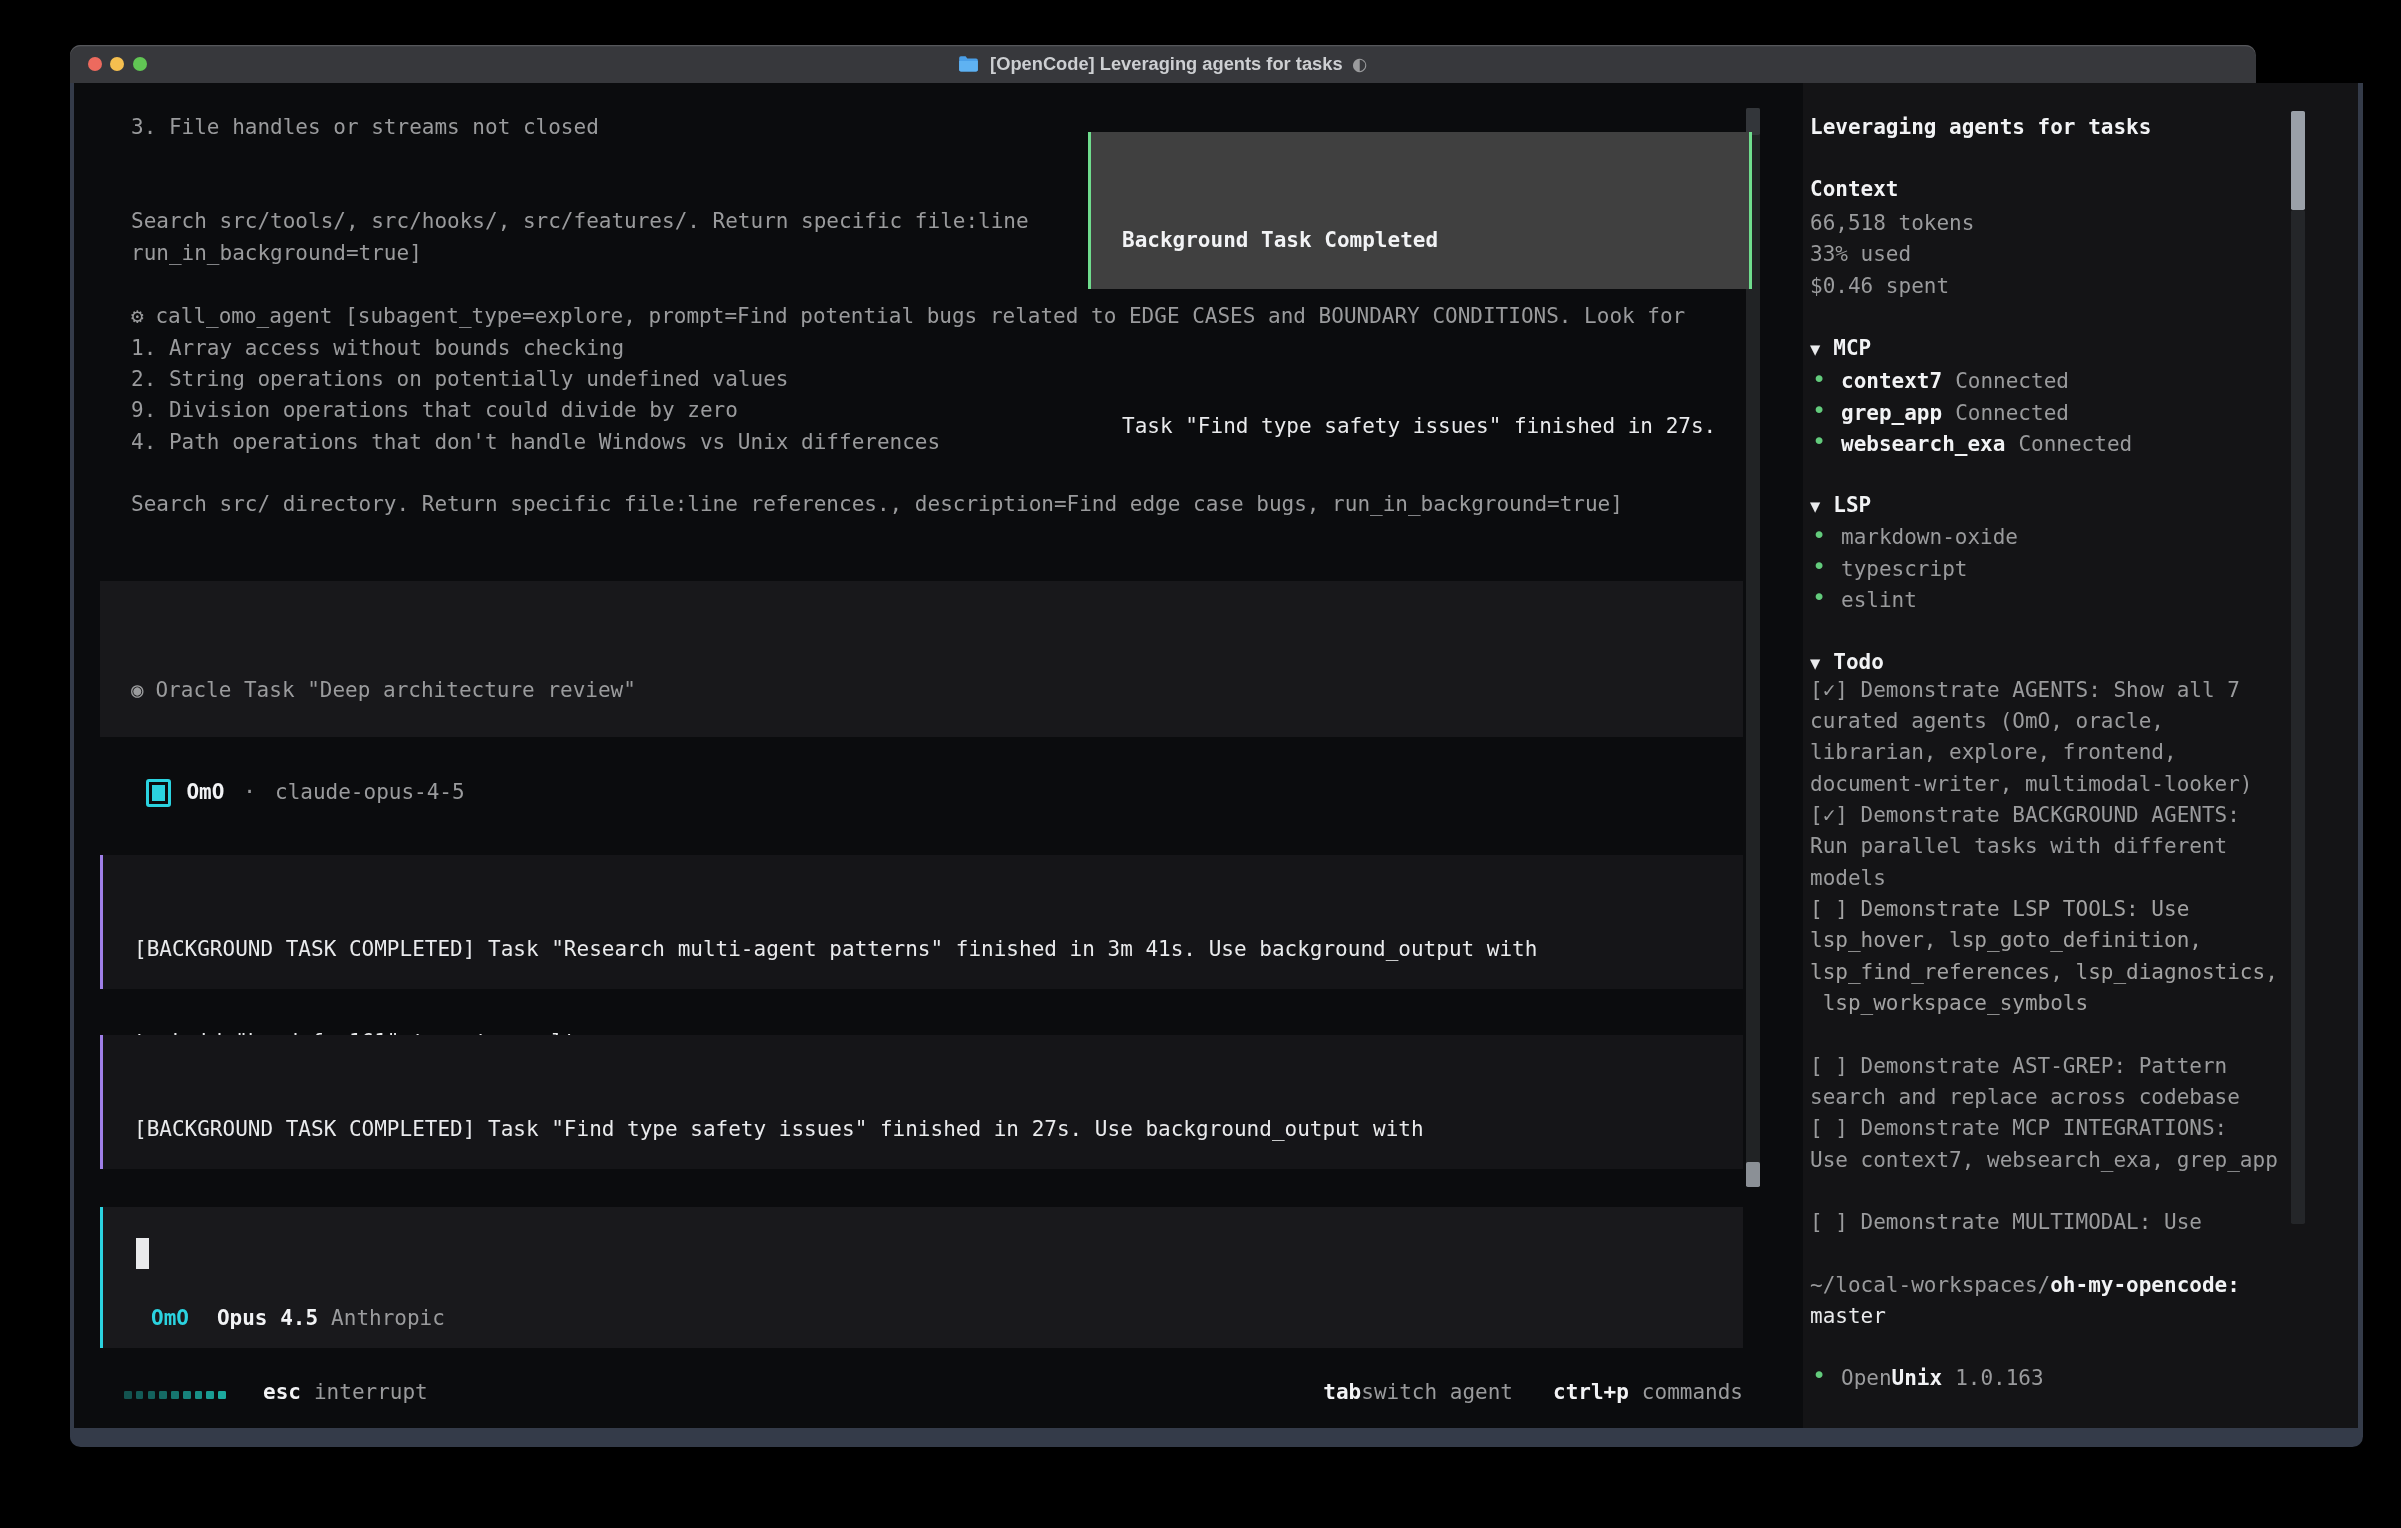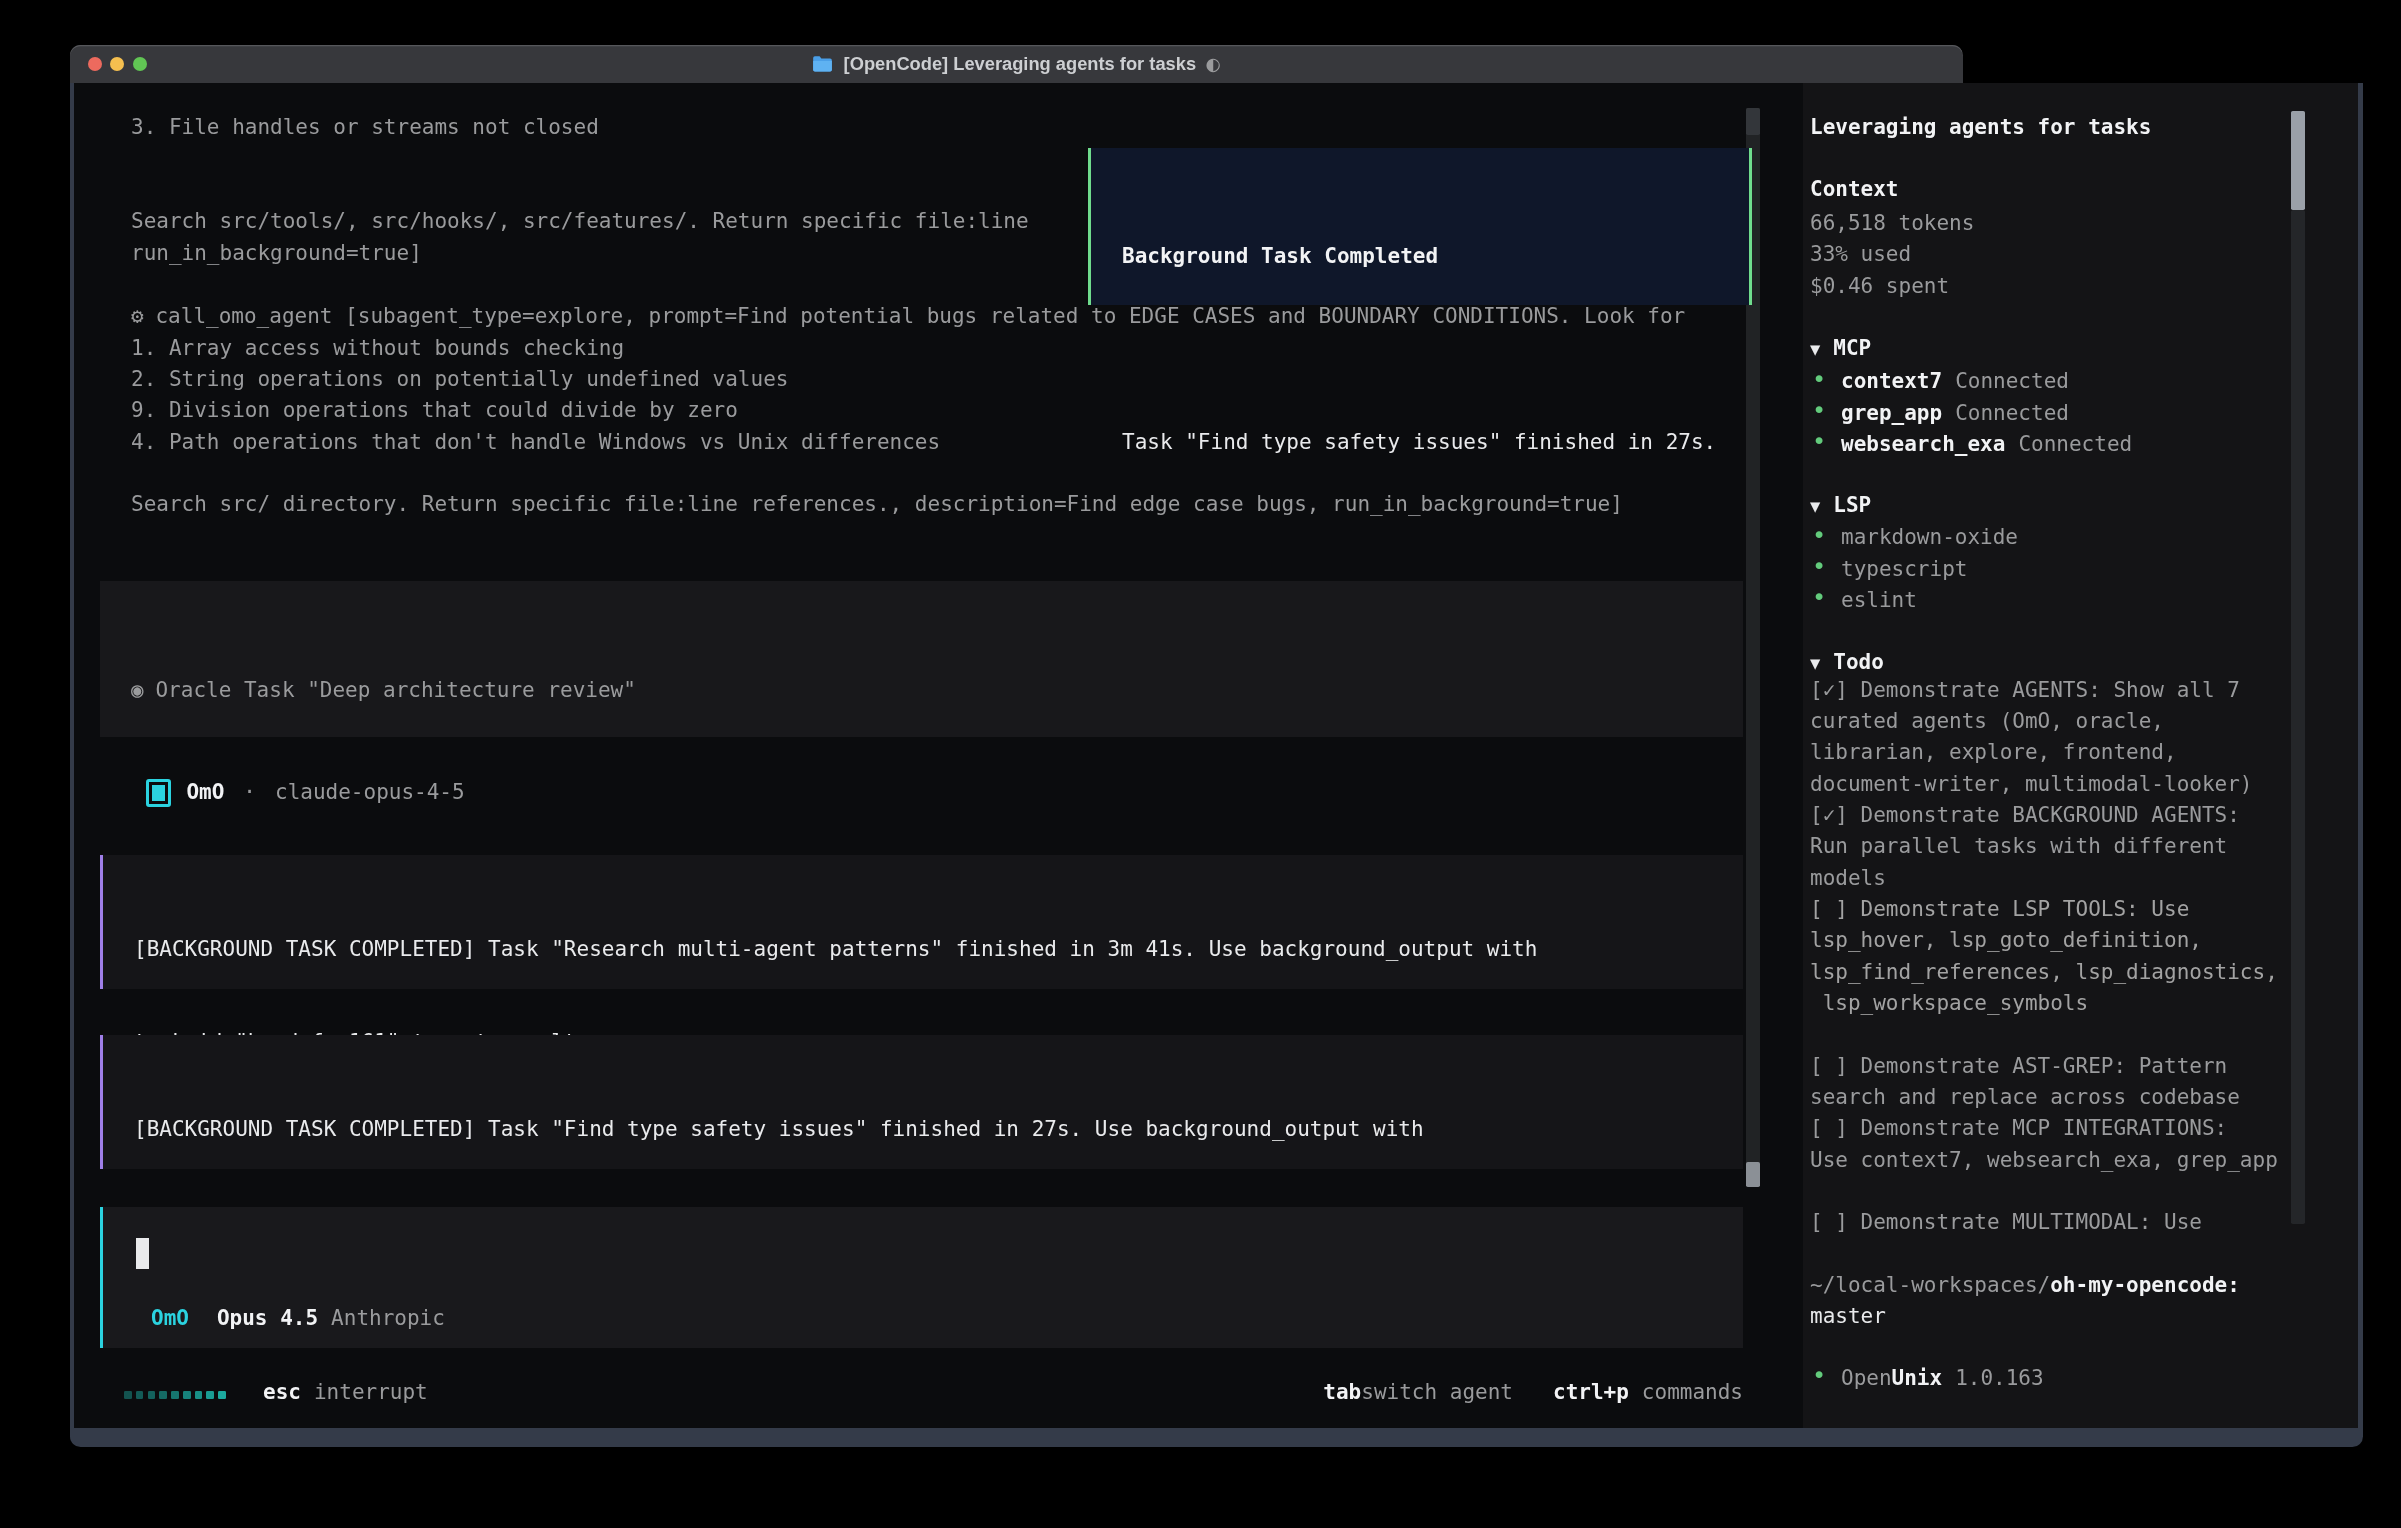--- a/index.html
+++ b/index.html
@@ -9,29 +9,29 @@
   .abs{position:absolute;padding-left:15px;}
   .ln{position:absolute;height:31px;}
   .gray{color:#9a9b9d;}
   .white{color:#e9eaec;}
   .bwhite{color:#f2f3f5;font-weight:bold;}
   .bold{font-weight:bold;}
   .green{color:#a3a3a3;}
   .row{display:flex;align-items:center;}
 
   
-  #titlebar{position:absolute;left:70px;top:45px;width:1893px;height:38px;background:#37383c;
+  #titlebar{position:absolute;left:70px;top:45px;width:2186px;height:38px;background:#37383c;
             border-radius:10.6px 10.6px 0 0;box-shadow:inset 0 1.2px 0 #56575b;display:flex;align-items:center;justify-content:center;}
   .tlight{position:absolute;top:12.4px;width:14px;height:14px;border-radius:50%;}
   #titletext{font-family:"Liberation Sans","DejaVu Sans",sans-serif;font-size:18.3px;font-weight:bold;color:#cdcfd2;}
   #titlespinner{font-family:"DejaVu Sans",sans-serif;font-size:17.7px;color:#9a9b9d;margin-left:9.5px;}
   #frame{position:absolute;left:70px;top:83px;width:2293px;height:1364px;background:#343b49;border-radius:0 0 10.6px 10.6px;}
   #content{position:absolute;left:74px;top:83px;width:2284px;height:1345px;background:#0b0c0e;}
   #sidebar-bg{position:absolute;left:1803px;top:83px;width:555px;height:1345px;background:#141416;}
-  #notif{left:1088px;top:148px;width:664px;height:157px;background:#0f172a;
+  #notif{left:1088px;top:132px;width:664px;height:157px;background:#404040;
          border-left:3px solid #6fdc8d;border-right:3px solid #6fdc8d;padding:31px 0 0 31px;box-sizing:border-box;z-index:40;}
   #oracle{left:100px;top:581px;width:1643px;height:156px;background:#18181b;padding:32px 0 0 31px;box-sizing:border-box;}
   .taskpanel{width:1643px;left:100px;height:134px;background:#151518;border-left:3px solid #9f7fe8;
              padding:16.5px 0 0 31px;box-sizing:border-box;}
   #input-panel{left:100px;top:1207px;width:1643px;height:141px;background:#19191c;border-left:3.5px solid #2bd3e0;box-sizing:border-box;}
   #cursor{position:absolute;left:33px;top:31px;width:13px;height:31px;background:#e9eaec;}
   .badge{display:inline-block;background:#a78bfa;color:#1a1a1d;font-weight:bold;padding:0.6px 8.9px;}
 
   
   #agent-icon{width:25px;height:28px;border:3px solid #2bd3e0;border-radius:3px;box-sizing:border-box;margin-right:15.4px;}

